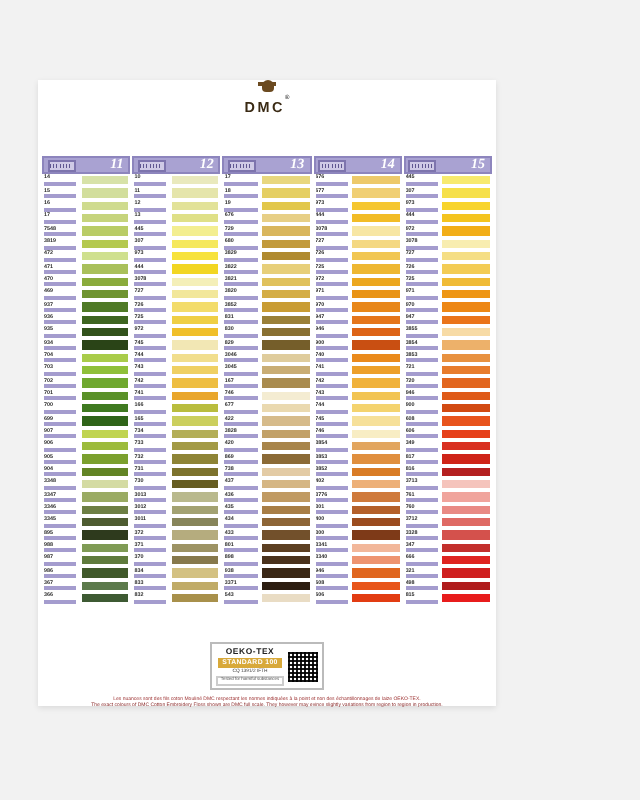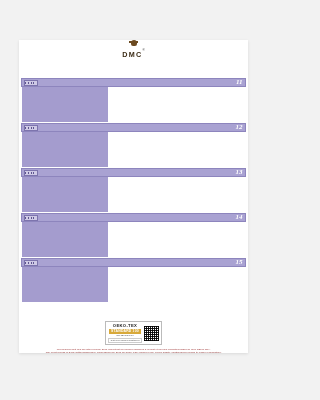--- a/index.html
+++ b/index.html
@@ -38,21 +38,20 @@
     font-size: 7.2px; font-weight: bold; letter-spacing: 1.3px;
     color: #3a2a14; line-height: 8px;
   }
   #brand-tm { font-size: 3px; vertical-align: super; }
 
   
   #columns {
     display: flex; gap: 1px;
     padding: 16px 2px;
     height: 256px;
-    flex-direction: column;
   }
   .column { flex: 1 1 0; display: flex; flex-direction: column; min-width: 0; }
   .col-head {
     height: 9px;
     background: #a9a2d2;
     border: 0.5px solid #8d85bd;
     display: flex; align-items: center; justify-content: space-between;
     padding: 0 1.5px;
     position: relative;
   }

